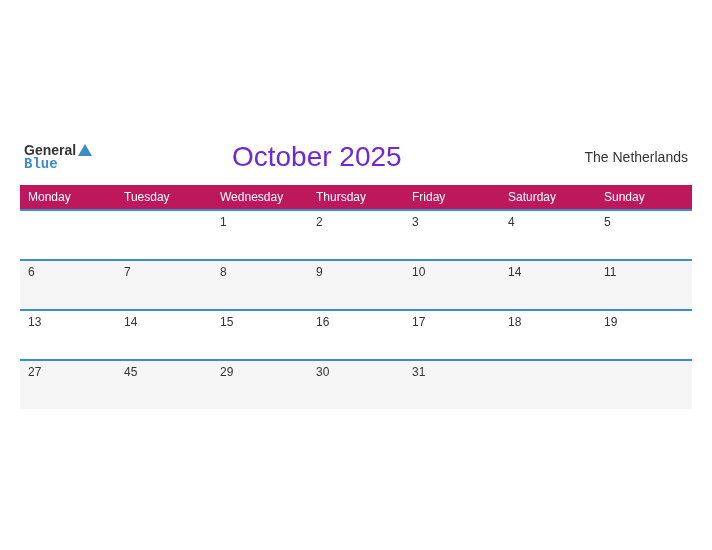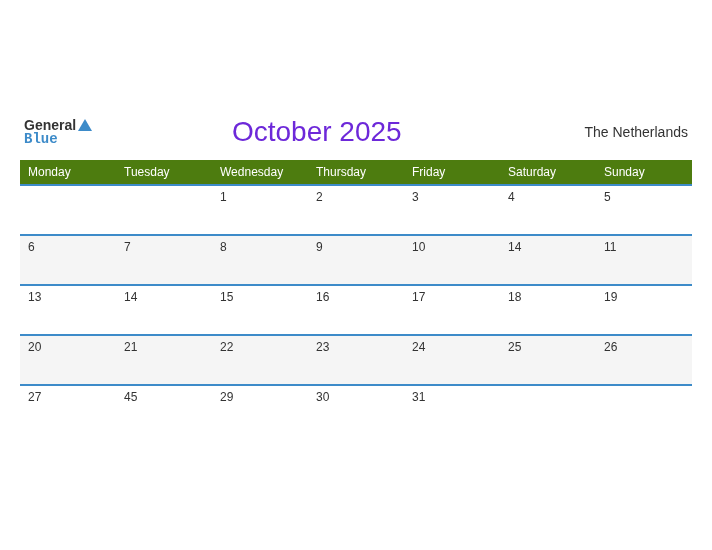--- a/index.html
+++ b/index.html
@@ -64,21 +64,21 @@
       font-size: 14px;
       color: #333;
       text-align: center;
       margin-left: 43px;
     }
     .calendar-table {
       width: 100%;
       border-collapse: collapse;
     }
     .calendar-table thead tr {
-      background: #4d7c0f;
+      background: #be185d;
     }
     .calendar-table thead th {
       color: #fff;
       font-size: 12px;
       font-weight: normal;
       padding: 5px 8px;
       text-align: left;
       border: none;
     }
     .calendar-table tbody tr {
@@ -189,43 +189,20 @@
           </td>
           <td>
             <span class="day-num">18</span>
           </td>
           <td>
             <span class="day-num">19</span>
           </td>
         </tr>
         <tr>
           <td>
-            <span class="day-num">20</span>
-          </td>
-          <td>
-            <span class="day-num">21</span>
-          </td>
-          <td>
-            <span class="day-num">22</span>
-          </td>
-          <td>
-            <span class="day-num">23</span>
-          </td>
-          <td>
-            <span class="day-num">24</span>
-          </td>
-          <td>
-            <span class="day-num">25</span>
-          </td>
-          <td>
-            <span class="day-num">26</span>
-          </td>
-        </tr>
-        <tr>
-          <td>
             <span class="day-num">27</span>
           </td>
           <td>
             <span class="day-num">45</span>
           </td>
           <td>
             <span class="day-num">29</span>
           </td>
           <td>
             <span class="day-num">30</span>

